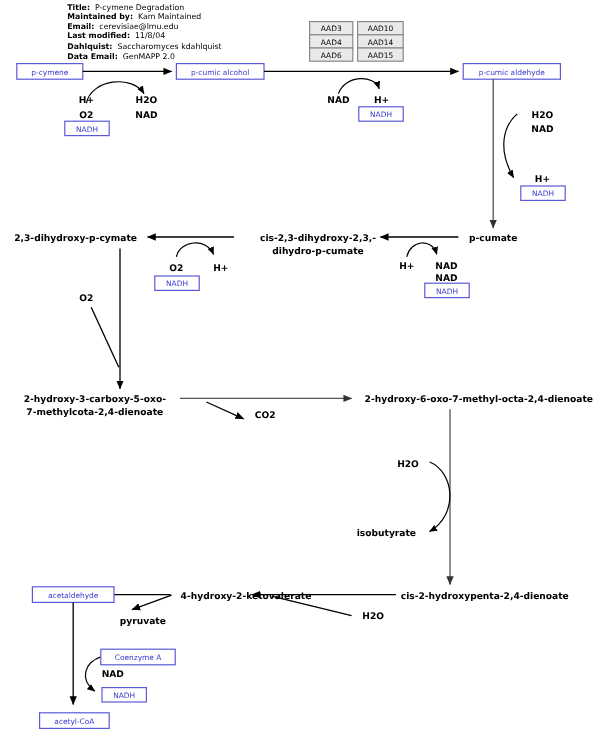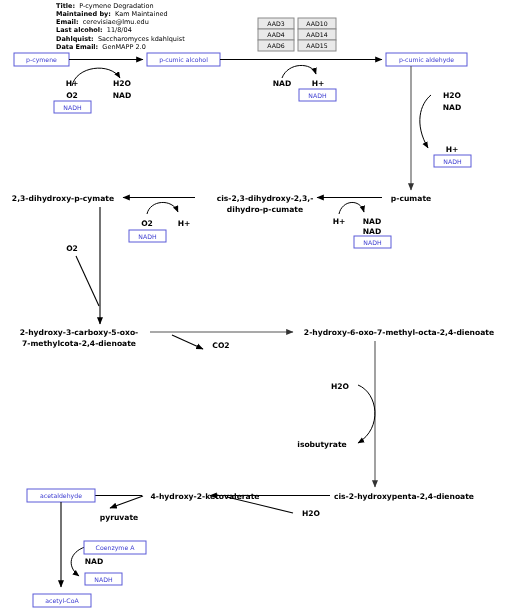--- a/index.html
+++ b/index.html
@@ -24,21 +24,21 @@
 </style>
 </head>
 <body>
 
 <div id="canvas">
 
   <div class="hdr">
     <div><b>Title:</b>&nbsp; <span>P-cymene Degradation</span></div>
     <div><b>Maintained by:</b>&nbsp; <span>Kam Maintained</span></div>
     <div><b>Email:</b>&nbsp; <span>cerevisiae@lmu.edu</span></div>
-    <div><b>Last alcohol:</b>&nbsp; <span>11/8/04</span></div>
+    <div><b>Last modified:</b>&nbsp; <span>11/8/04</span></div>
     <div><b>Dahlquist:</b>&nbsp; <span>Saccharomyces kdahlquist</span></div>
     <div><b>Data Email:</b>&nbsp; <span>GenMAPP 2.0</span></div>
   </div>
 
   <svg width="507" height="615" viewBox="0 0 507 615">
     <defs>
       <marker id="ah" markerWidth="7" markerHeight="7" refX="6.2" refY="3" orient="auto">
         <path d="M0,0.2 L6.6,3 L0,5.8 z" fill="#000"></path>
       </marker>
       <marker id="ahg" markerWidth="7" markerHeight="7" refX="6.2" refY="3" orient="auto">

